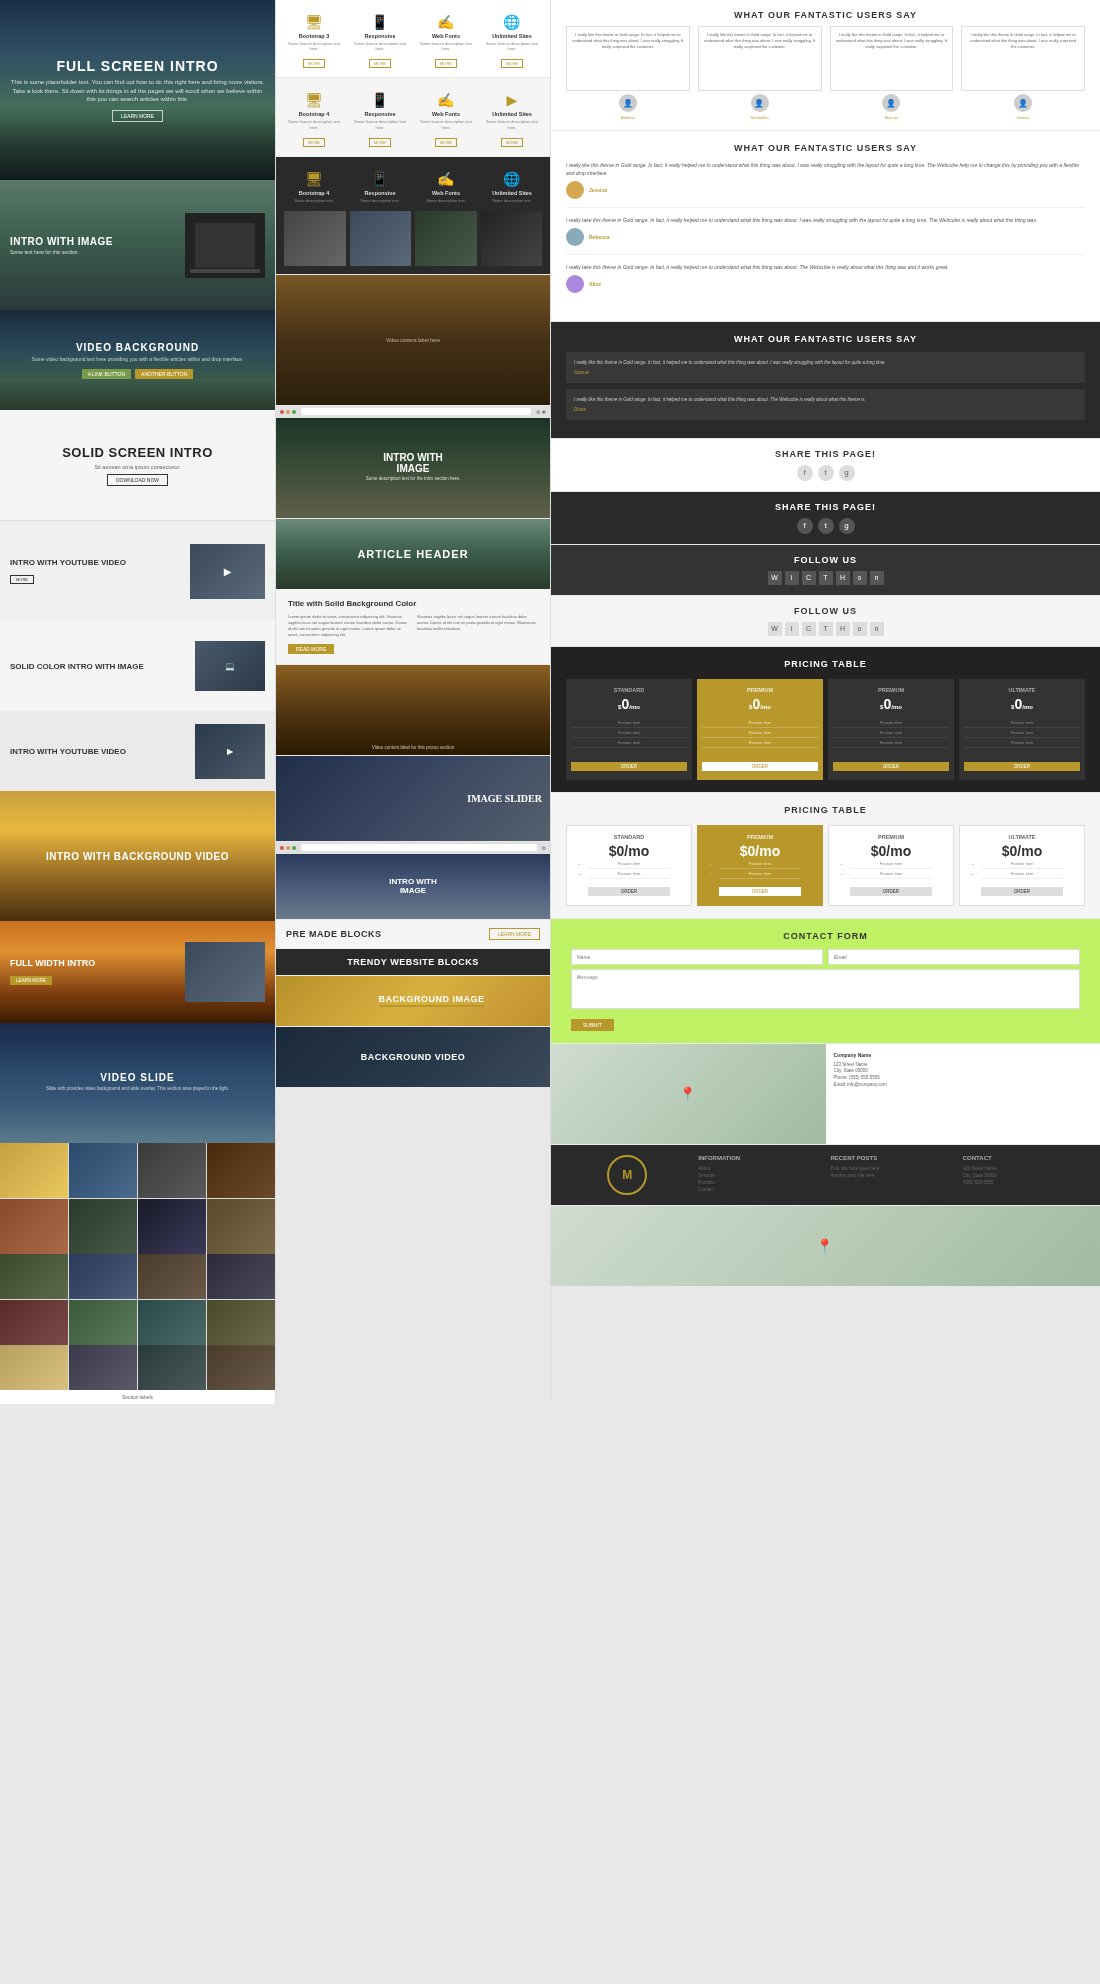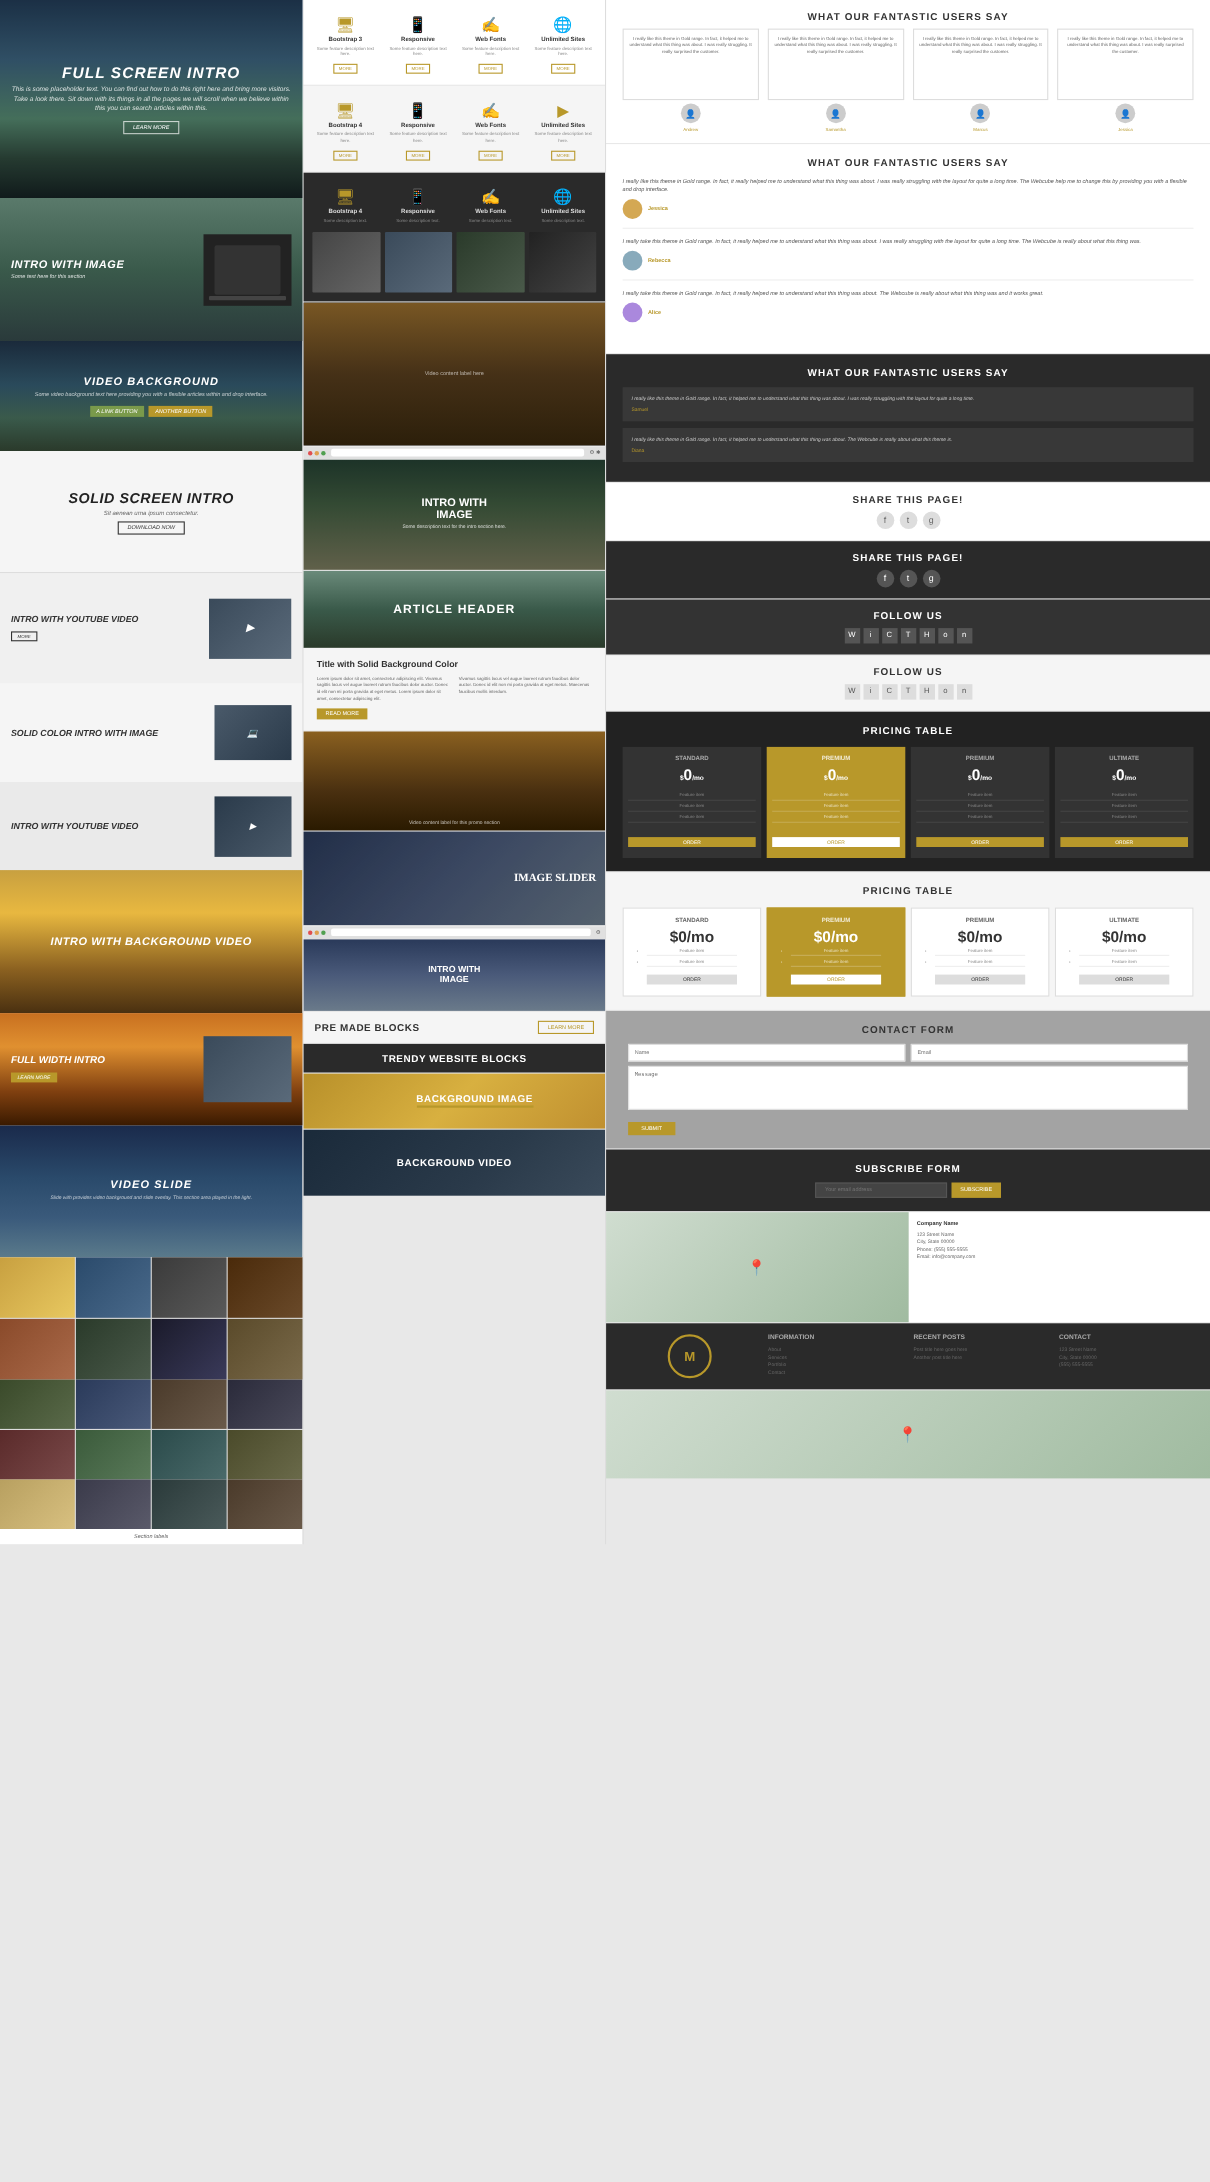--- a/index.html
+++ b/index.html
@@ -1,21 +1,21 @@
 <!DOCTYPE html>
 <html><head>
   <meta charset="utf-8">
   <style>
     * { box-sizing: border-box; margin: 0; padding: 0; }
     body { font-family: Arial, sans-serif; background: #e8e8e8; width: 1100px; }
 
     .main-container { display: flex; width: 1100px; }
 
     
-    .left-col { width: 275px; flex-shrink: 0; font-style: italic; }
+    .left-col { width: 275px; flex-shrink: 0; }
 
     
     .full-screen-intro {
       background: linear-gradient(180deg, #2a4a6b 0%, #4a7a9b 30%, #6aaa8b 60%, #3a5a4b 80%, #1a2a2b 100%);
       height: 180px;
       display: flex;
       flex-direction: column;
       align-items: center;
       justify-content: center;
       position: relative;
@@ -471,21 +471,21 @@
     .pricing-col-light.highlighted { background: #b8982a; border-color: #b8982a; }
     .pricing-col-light .plan { font-size: 5.5px; color: #666; font-weight: bold; text-transform: uppercase; margin-bottom: 3px; }
     .pricing-col-light.highlighted .plan { color: rgba(255,255,255,0.8); }
     .pricing-col-light .price { font-size: 14px; font-weight: bold; color: #333; }
     .pricing-col-light.highlighted .price { color: white; }
     .pricing-col-light .features-list li { font-size: 4px; color: #888; padding: 2px 0; border-bottom: 1px solid #eee; }
     .pricing-col-light.highlighted .features-list li { color: rgba(255,255,255,0.7); border-bottom-color: rgba(255,255,255,0.2); }
 
     
     .contact-form {
-      background: #a3a3a3;
+      background: #bef264;
       padding: 12px 20px;
       margin-top: 1px;
     }
     .contact-form h2 { font-size: 9px; font-weight: bold; color: #333; text-align: center; letter-spacing: 1px; margin-bottom: 8px; }
     .form-row { display: grid; grid-template-columns: 1fr 1fr; gap: 5px; margin-bottom: 4px; }
     .form-input {
       border: 1px solid #ddd; padding: 4px 5px; font-size: 5px; color: #888;
       width: 100%; outline: none;
     }
     .form-textarea {
@@ -1045,27 +1045,20 @@
     <div class="contact-form">
       <h2>CONTACT FORM</h2>
       <div class="form-row">
         <input class="form-input" type="text" placeholder="Name" style="">
         <input class="form-input" type="email" placeholder="Email" style="">
       </div>
       <textarea class="form-textarea" placeholder="Message" style=""></textarea>
       <button class="btn-submit">SUBMIT</button>
     </div>
 
-    <div class="subscribe-form">
-      <h2>SUBSCRIBE FORM</h2>
-      <div class="subscribe-input-row">
-        <input class="subscribe-input" type="email" placeholder="Your email address" style="">
-        <button class="btn-subscribe">SUBSCRIBE</button>
-      </div>
-    </div>
 
     <div class="map-section">
       <div class="map-left">
         <div class="map-placeholder">
           <span class="map-pin">📍</span>
         </div>
       </div>
       <div class="map-right">
         <div style="font-size:5px;font-weight:bold;color:#333;margin-bottom:4px;">Company Name</div>
         <div style="font-size:4.5px;color:#666;line-height:1.5;">123 Street Name<br>City, State 00000<br>Phone: (555) 555-5555<br>Email: info@company.com</div>

